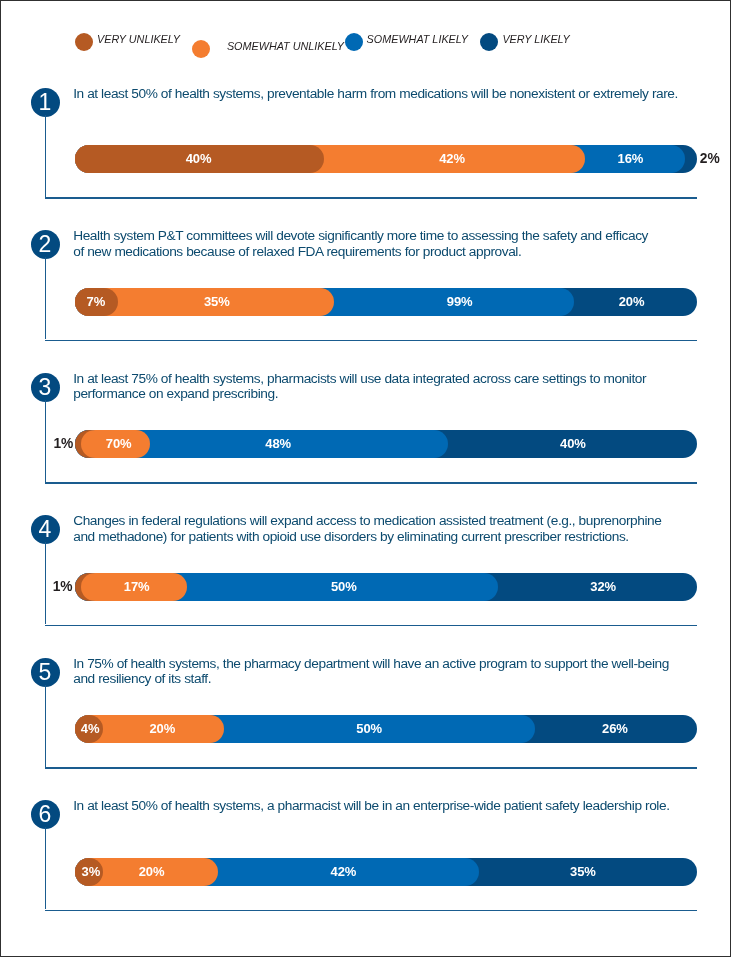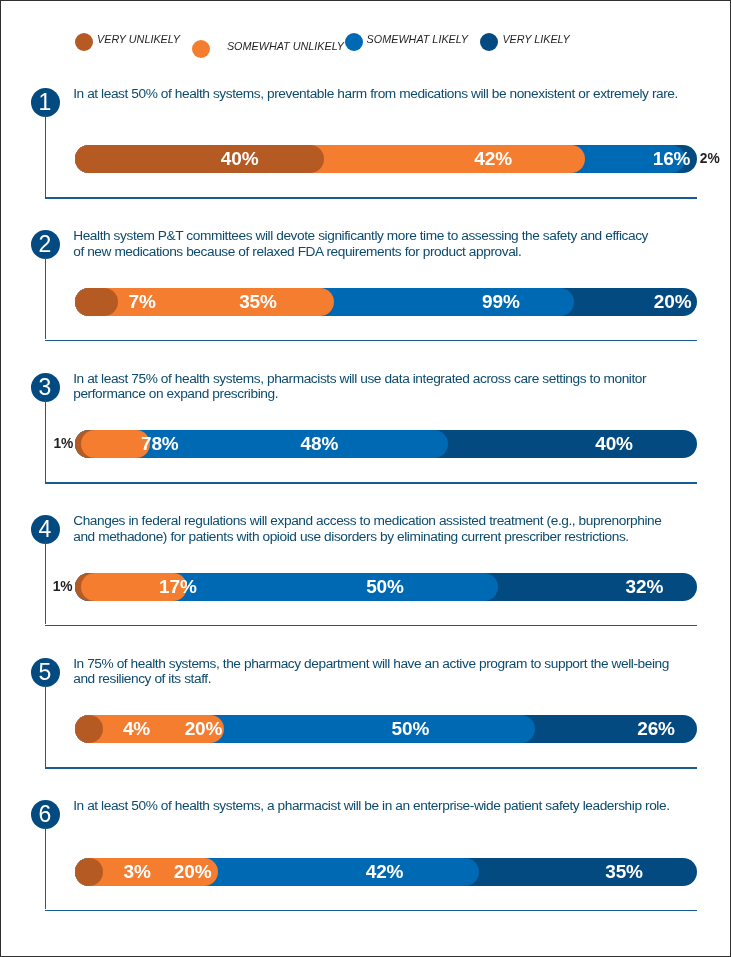--- a/index.html
+++ b/index.html
@@ -9,21 +9,21 @@
   .legend-item{position:absolute;display:flex;font-style:italic;}
   .legend-dot{width:18px;height:18px;border-radius:50%;flex:none;}
   .legend-label{font-size:10.8px;color:#231f20;margin-left:4px;white-space:nowrap;}
   .circle{position:absolute;left:29.5px;width:29px;height:29px;border-radius:50%;background:#034a80;color:#fff;
           font-size:23px;text-align:center;line-height:28px;}
   .stem{position:absolute;left:43.5px;width:1.6px;background:#1a5c8f;}
   .rule{position:absolute;height:1.6px;background:#1a5c8f;left:43.5px;}
   .qtext{position:absolute;left:72.2px;font-size:13.7px;letter-spacing:-0.42px;color:#0c4a6e;line-height:15.3px;white-space:nowrap;}
   .bar{position:absolute;left:74px;height:28px;width:622px;}
   .seg{position:absolute;top:0;height:28px;border-radius:14px;}
-  .seglabel{position:absolute;top:0;height:38px;line-height:28px;font-size:19px;letter-spacing:-0.12px;font-weight:bold;color:#fff;text-align:right;}
+  .seglabel{position:absolute;top:0;height:38px;line-height:28px;font-size:13px;letter-spacing:-0.12px;font-weight:bold;color:#fff;text-align:center;}
   .outlabel{position:absolute;top:0;height:28px;line-height:28px;font-size:13.8px;letter-spacing:-0.12px;font-weight:bold;color:#231f20;white-space:nowrap;text-align:center;}
 </style>
 </head>
 <body>
 
 <div id="page">
   <div class="legend" id="legend">
       <div class="legend-item" style="left: 74px; top: 31.9px;">
         <span class="legend-dot" style="background: rgb(181, 90, 35);"></span>
         <span class="legend-label">VERY UNLIKELY</span>
@@ -80,21 +80,21 @@
         <div class="stem" style="top:398.9px;height:82.10000000000002px"></div>
         <div class="rule" style="top:481px;width:652.5px"></div>
         <div class="qtext" style="top:369.8px">In at least 75% of health systems, pharmacists will use data integrated across care settings to monitor</div>
         <div class="qtext" style="top:385.1px">performance on expand prescribing.</div>
         <div class="bar" style="top:429.4px">
           <div class="seg" style="left:0;width:622.00px;background:#034a80"></div>
           <div class="seg" style="left:0;width:373.20px;background:#0069b4"></div>
           <div class="seg" style="left:0;width:28px;background:#b55a23"></div>
           <div class="seg" style="left:6.22px;width:68.42px;background:#f47d30"></div>
           <div class="outlabel" style="left:-71.70px;width:120px">1%</div>
-          <div class="seglabel" style="left:-16.40px;width:120px">78%</div>
+          <div class="seglabel" style="left:-16.40px;width:120px">70%</div>
           <div class="seglabel" style="left:143.20px;width:120px">48%</div>
           <div class="seglabel" style="left:437.90px;width:120px">40%</div>
         </div>
       </div>
       <div>
         <div class="circle" style="top:514.4px">4</div>
         <div class="stem" style="top:541.4px;height:82.10000000000002px"></div>
         <div class="rule" style="top:623.5px;width:652.5px"></div>
         <div class="qtext" style="top:512.3px">Changes in federal regulations will expand access to medication assisted treatment (e.g., buprenorphine</div>
         <div class="qtext" style="top:527.5999999999999px">and methadone) for patients with opioid use disorders by eliminating current prescriber restrictions.</div>

